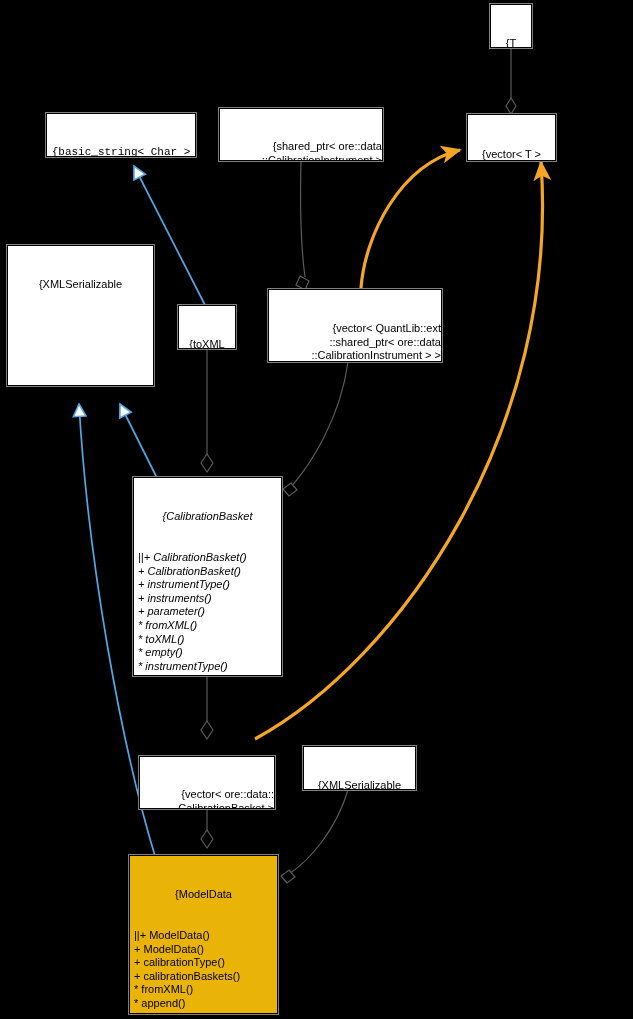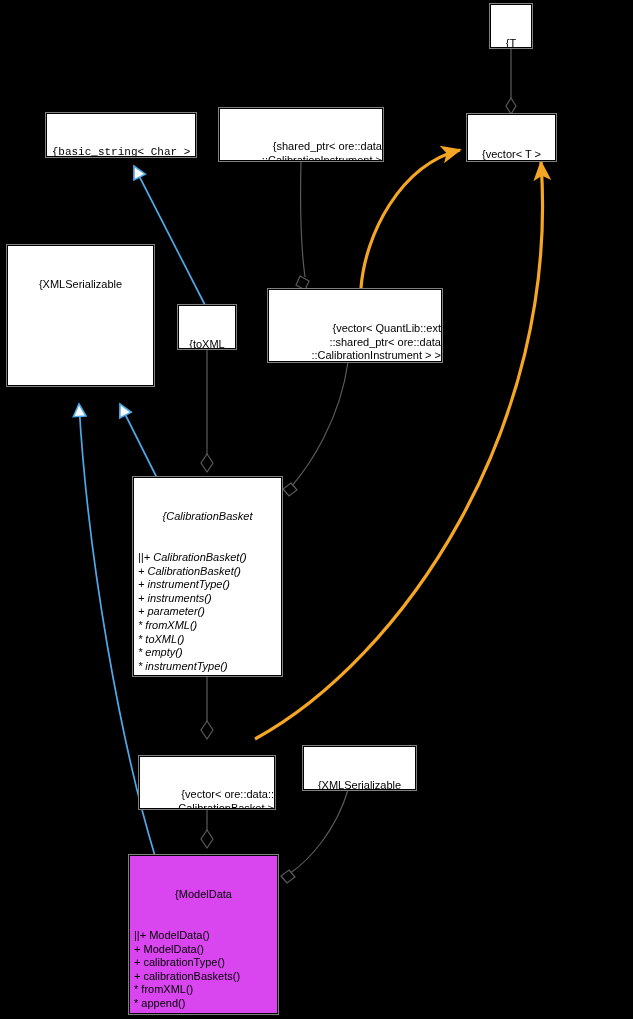--- a/index.html
+++ b/index.html
@@ -29,21 +29,21 @@
     outline: 1px solid #808080;
     background: #ffffff;
     color: #000000;
     font-family: "Liberation Sans", sans-serif;
     font-size: 11px;
     line-height: 13.6px;
     white-space: pre;
     overflow: hidden;
   }
   .uml-node.focus {
-    background: #d946ef;
+    background: #eab308;
   }
   .node-title {
     display: block;
     text-align: center;
     white-space: pre-wrap;
   }
   .node-members {
     display: block;
     text-align: left;
     padding-left: 4px;

